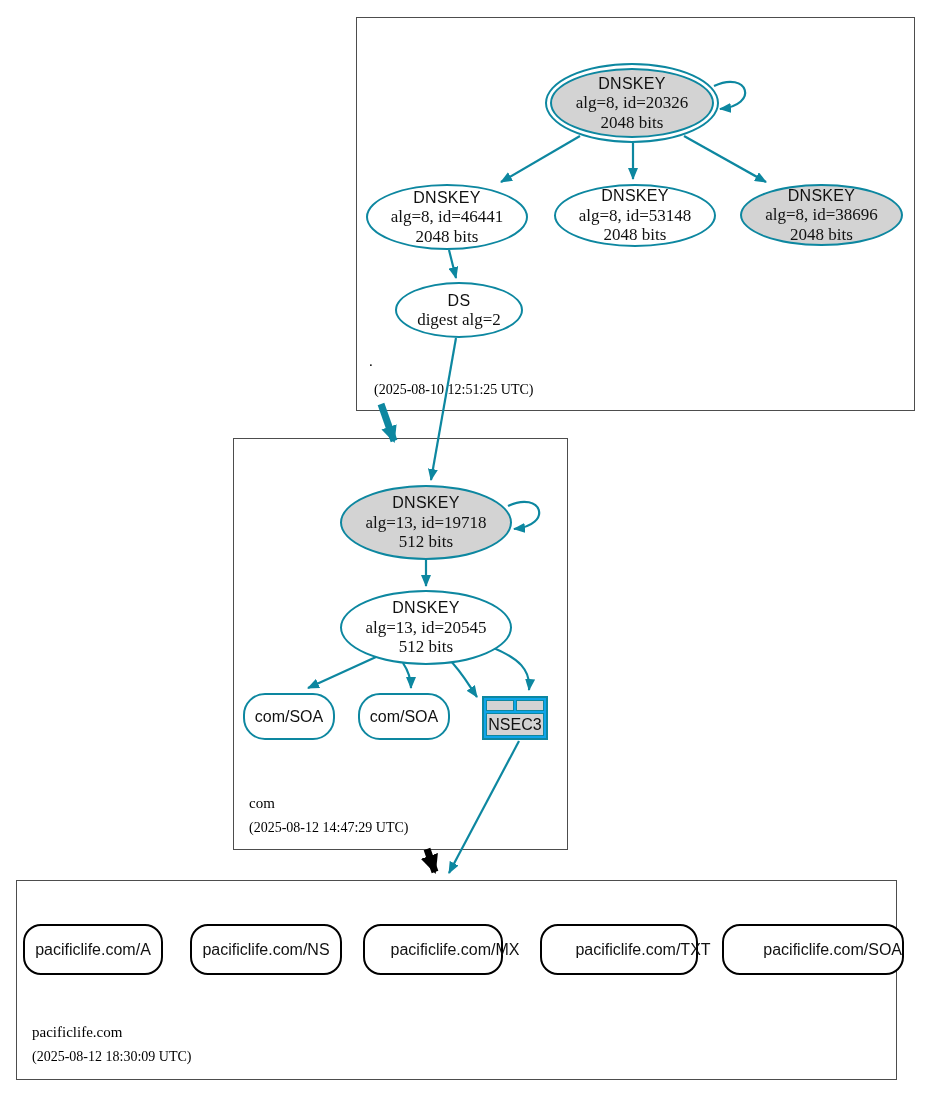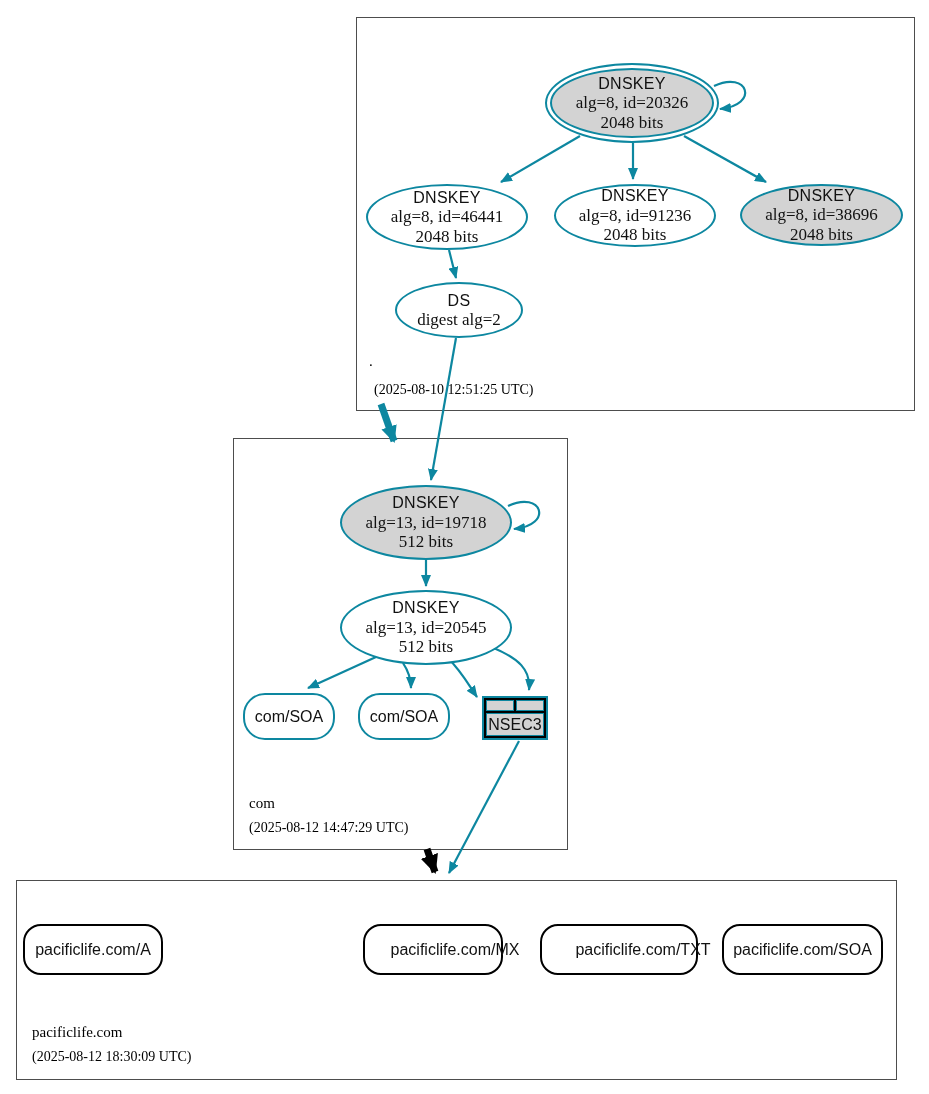--- a/index.html
+++ b/index.html
@@ -70,21 +70,21 @@
     font-size:16px;color:#111;
     background:#fff;
     white-space:nowrap;
   }
   .rrset.teal{border:2.4px solid var(--teal);border-radius:22px;}
   .rrset.black{border:2.2px solid #000;border-radius:18px;}
   .nsec3{
     position:absolute;
     box-sizing:border-box;
     border:2.6px solid var(--teal);
-    background:#000000;
+    background:#0ea5e9;
     padding:2px;
     display:flex;flex-direction:column;gap:2px;
   }
   .nsec3 .toprow{display:flex;gap:2px;height:11px;}
   .nsec3 .cell{
     flex:1;background:#d3d3d3;
     border:1.4px solid var(--teal);
     box-sizing:border-box;
   }
   .nsec3 .main{
@@ -146,21 +146,21 @@
   </div>
 
   <div class="ellipse" style="left:366px;top:184px;width:162px;height:66px;">
     <span class="node-title">DNSKEY</span>
     <span class="node-detail">alg=8, id=46441</span>
     <span class="node-detail">2048 bits</span>
   </div>
 
   <div class="ellipse" style="left:554px;top:184px;width:162px;height:63px;">
     <span class="node-title">DNSKEY</span>
-    <span class="node-detail">alg=8, id=91236</span>
+    <span class="node-detail">alg=8, id=53148</span>
     <span class="node-detail">2048 bits</span>
   </div>
 
   <div class="ellipse gray" style="left:740px;top:184px;width:163px;height:62px;">
     <span class="node-title">DNSKEY</span>
     <span class="node-detail">alg=8, id=38696</span>
     <span class="node-detail">2048 bits</span>
   </div>
 
   <div class="ellipse" style="left:395px;top:282px;width:128px;height:56px;">
@@ -198,26 +198,29 @@
     </div>
     <div class="main">NSEC3</div>
   </div>
 
   <div class="zone-name" style="left:249px;top:795px;">com</div>
   <div class="zone-ts" style="left:249px;top:820px;">(2025-08-12 14:47:29 UTC)</div>
 
   <div class="rrset black" style="left:23px;top:924px;width:140px;height:51px;">
     <span>pacificlife.com/A</span>
   </div>
+  <div class="rrset black" style="left:190px;top:924px;width:152px;height:51px;">
+    <span>pacificlife.com/NS</span>
+  </div>
   <div class="rrset black" style="left:363px;top:924px;width:140px;height:51px;padding-left:44px;">
     <span>pacificlife.com/MX</span>
   </div>
   <div class="rrset black" style="left:540px;top:924px;width:158px;height:51px;padding-left:48px;">
     <span>pacificlife.com/TXT</span>
   </div>
-  <div class="rrset black" style="left:722px;top:924px;width:161px;height:51px;">
+  <div class="rrset black" style="left:722px;top:924px;width:182px;height:51px;justify-content:flex-end;">
     <span>pacificlife.com/SOA</span>
   </div>
 
   <div class="zone-name" style="left:32px;top:1024px;">pacificlife.com</div>
   <div class="zone-ts" style="left:32px;top:1049px;">(2025-08-12 18:30:09 UTC)</div>
 
 </div>
 
 </body></html>

